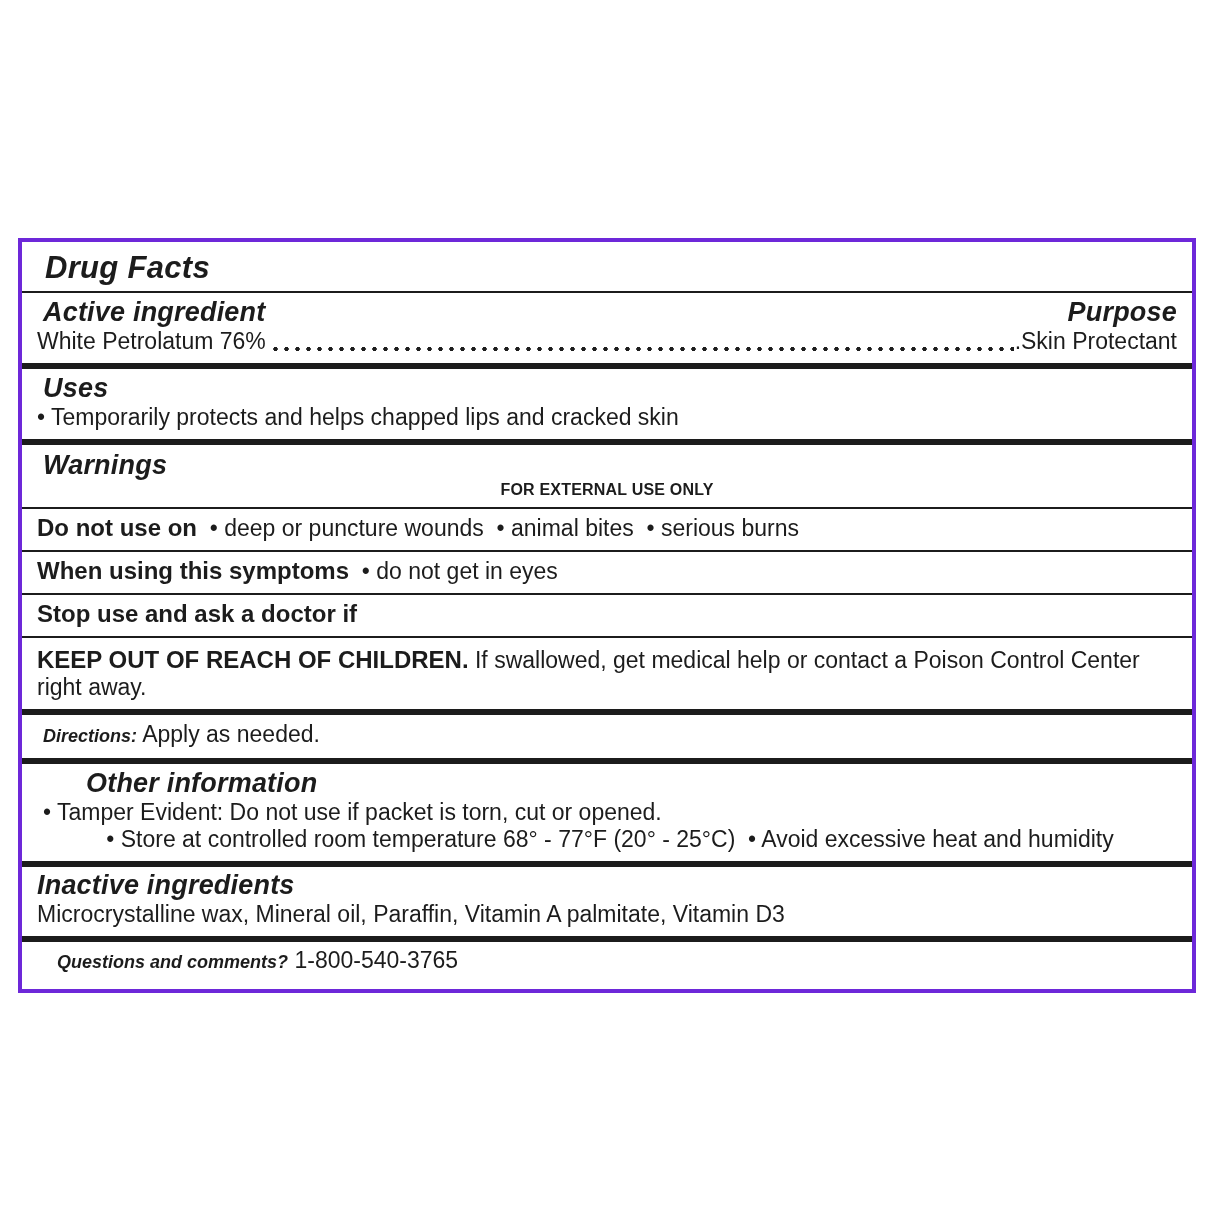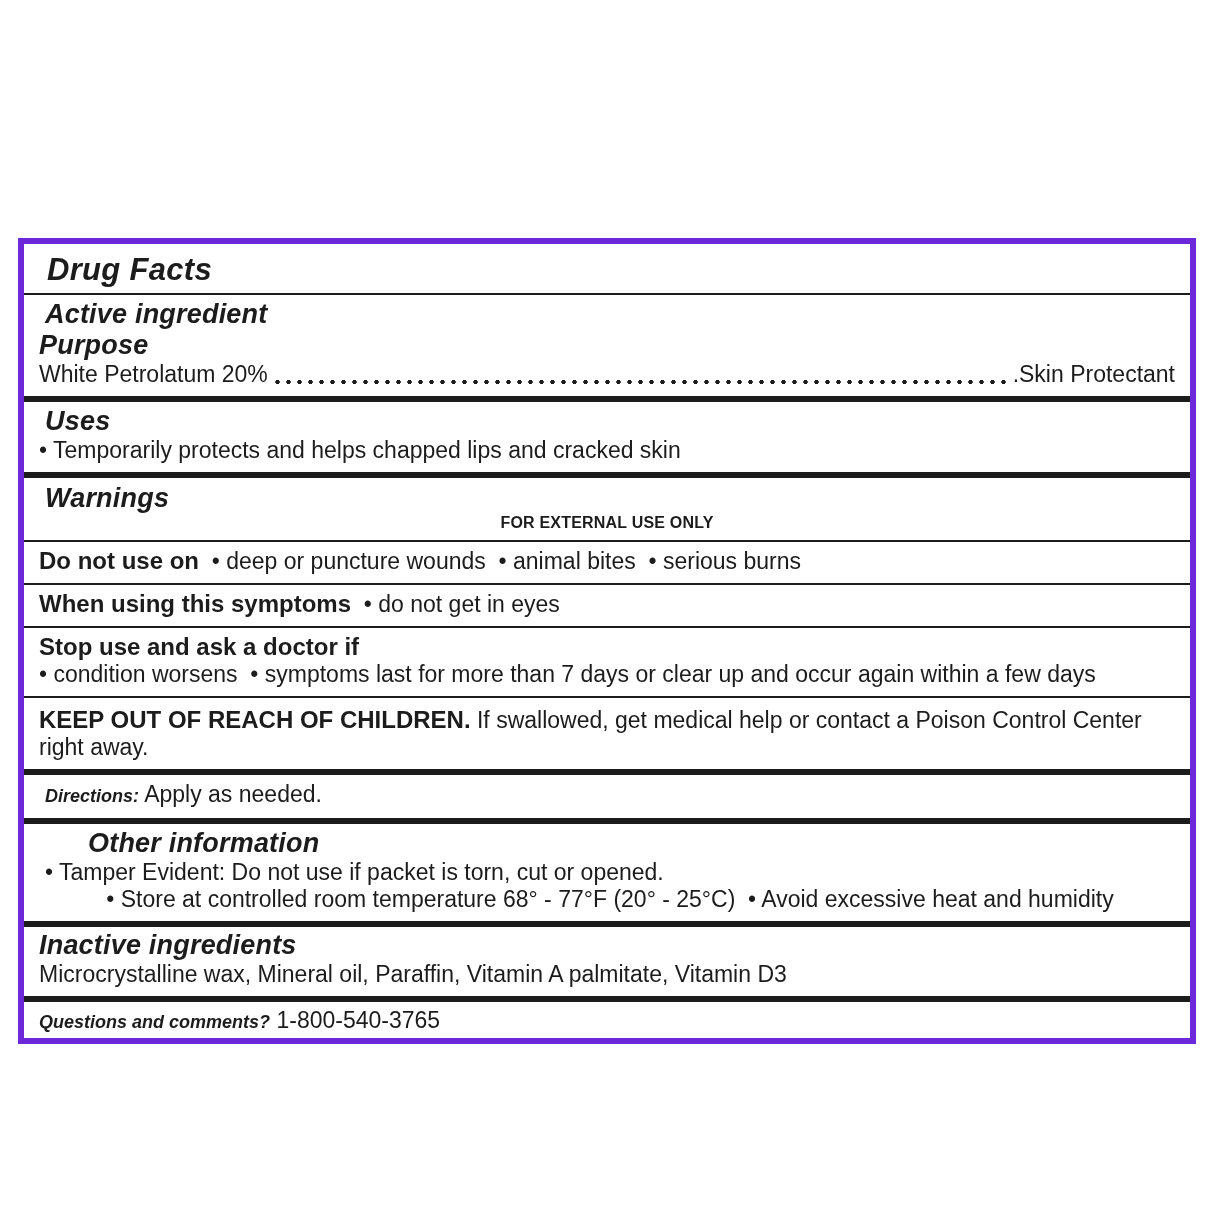--- a/index.html
+++ b/index.html
@@ -7,41 +7,41 @@
     margin: 0; padding: 0;
     width: 1214px; height: 1214px;
     background: #ffffff;
     font-family: "Liberation Sans", "DejaVu Sans", sans-serif;
     color: #1c1c1c;
   }
   .label-box {
     position: absolute;
     left: 18px; top: 238px;
     width: 1178px;
-    border: 6px solid #6d28d9;
+    border: 4px solid #6d28d9;
     background: #fff;
   }
   .sec { padding: 4px 15px 8px 15px; }
   .rule-thin  { border-top: 2px solid #1c1c1c; }
   .rule-thick { height: 5px; border-top: 3px solid #1c1c1c; border-bottom: 3px solid #1c1c1c; background: #fff; }
 
   .h-title {
     font-size: 31px; font-weight: bold; font-style: italic;
     padding: 6px 0 5px 8px; letter-spacing: 0.3px;
   }
   .h-sec {
     font-size: 27px; font-weight: bold; font-style: italic;
     letter-spacing: 0.2px;
   }
   .body-line { font-size: 23px; line-height: 27px; }
   .lead-bold { font-weight: bold; font-size: 24px; }
   .lead-bi   { font-weight: bold; font-style: italic; font-size: 18px; }
   .caps-bold { font-weight: bold; font-size: 16px; letter-spacing: 0.2px; text-align: center; }
 
-  .heads-row { display: flex; justify-content: space-between; align-items: baseline; flex-direction: column; }
+  .heads-row { display: flex; justify-content: space-between; align-items: baseline; }
   .leader-row { display: flex; align-items: flex-end; font-size: 23px; line-height: 27px; }
   .leader-dots {
     flex: 1 1 auto; height: 9px; margin: 0 1px 3px 4px;
     background-image: radial-gradient(circle, #1c1c1c 2px, rgba(0,0,0,0) 2.3px);
     background-size: 11px 6px;
     background-repeat: repeat-x;
     background-position: left bottom;
   }
   .sub { padding: 5px 15px 8px 15px; }
   .tight-top { padding-top: 3px; }
@@ -56,21 +56,21 @@
   </div>
 
   <div class="rule-thin"></div>
 
   <div class="sec">
     <div class="heads-row">
       <span class="h-sec" style="padding-left:6px;">Active ingredient</span>
       <span class="h-sec">Purpose</span>
     </div>
     <div class="leader-row">
-      <span>White Petrolatum 20%</span>
+      <span>White Petrolatum 76%</span>
       <span class="leader-dots"></span>
       <span>.Skin Protectant</span>
     </div>
   </div>
 
   <div class="rule-thick"></div>
 
   <div class="sec">
     <div class="h-sec" style="padding-left:6px;">Uses</div>
     <div class="body-line">• Temporarily protects and helps chapped lips and cracked skin</div>
@@ -92,21 +92,20 @@
   <div class="rule-thin"></div>
 
   <div class="sub body-line">
     <span class="lead-bold">When using this symptoms</span><span> &nbsp;• do not get in eyes</span>
   </div>
 
   <div class="rule-thin"></div>
 
   <div class="sub">
     <div class="lead-bold">Stop use and ask a doctor if</div>
-    <div class="body-line">• condition worsens &nbsp;• symptoms last for more than 7 days or clear up and occur again within a few days</div>
   </div>
 
   <div class="rule-thin"></div>
 
   <div class="sub body-line" style="padding-top:8px; ">
     <span class="lead-bold">KEEP OUT OF REACH OF CHILDREN.</span><span> If swallowed, get medical help or contact a Poison Control Center right away.</span>
   </div>
 
   <div class="rule-thick"></div>
 
@@ -124,17 +123,17 @@
 
   <div class="rule-thick"></div>
 
   <div class="sec tight-top">
     <div class="h-sec">Inactive ingredients</div>
     <div class="body-line">Microcrystalline wax, Mineral oil, Paraffin, Vitamin A palmitate, Vitamin D3</div>
   </div>
 
   <div class="rule-thick"></div>
 
-  <div class="sec body-line" style="padding-top:5px; padding-bottom:2px;">
+  <div class="sec body-line" style="padding-top:5px; padding-bottom:13px;margin-left:20px;">
     <span class="lead-bi">Questions and comments?</span><span> 1-800-540-3765</span>
   </div>
 
 </div>
 
 </body></html>

